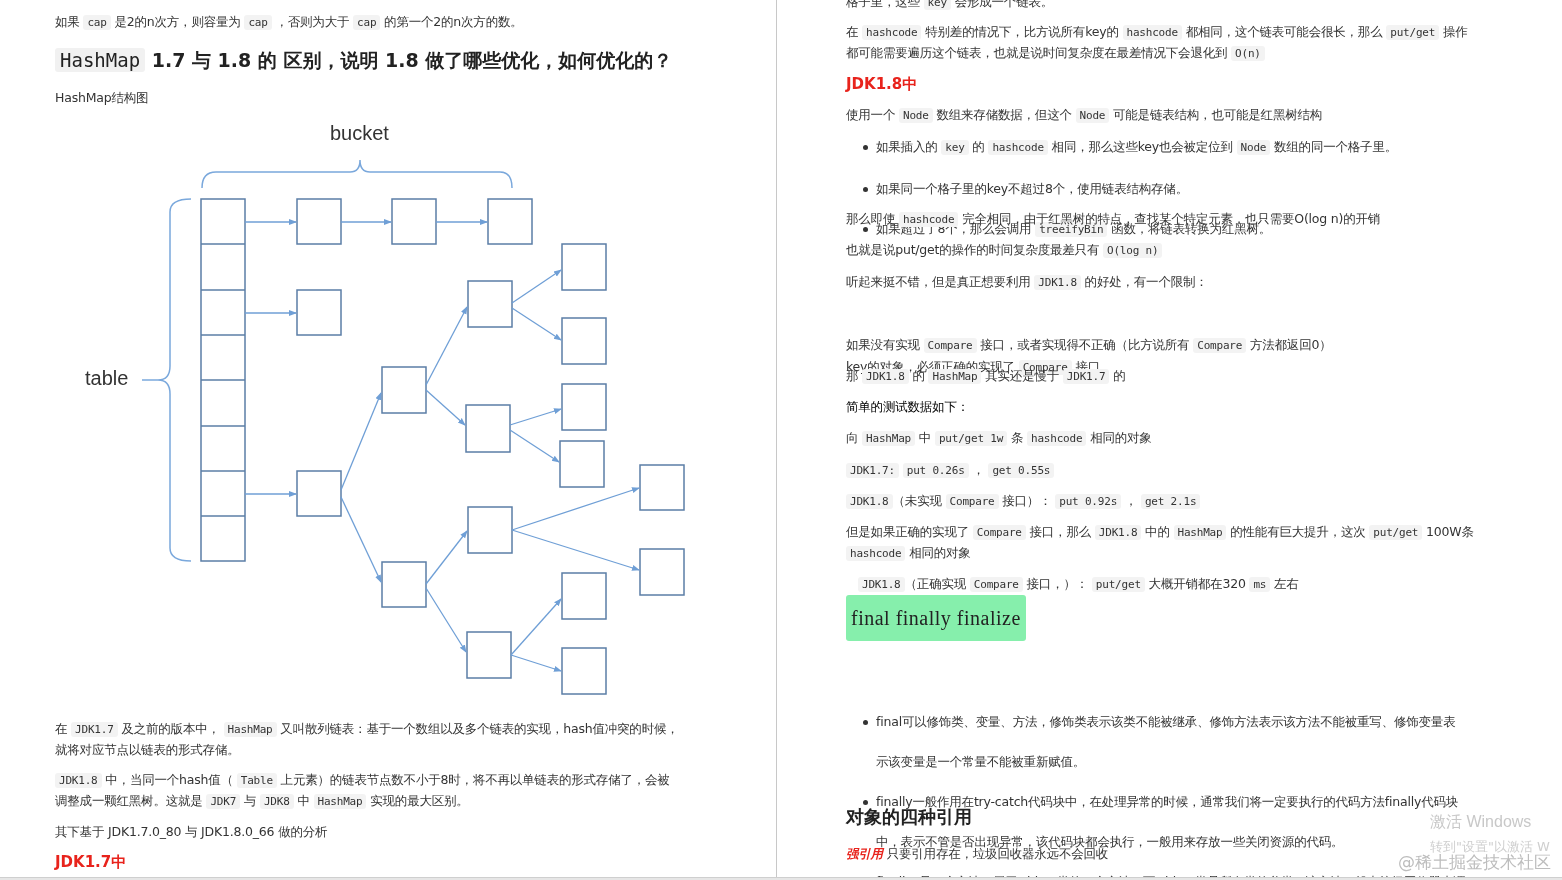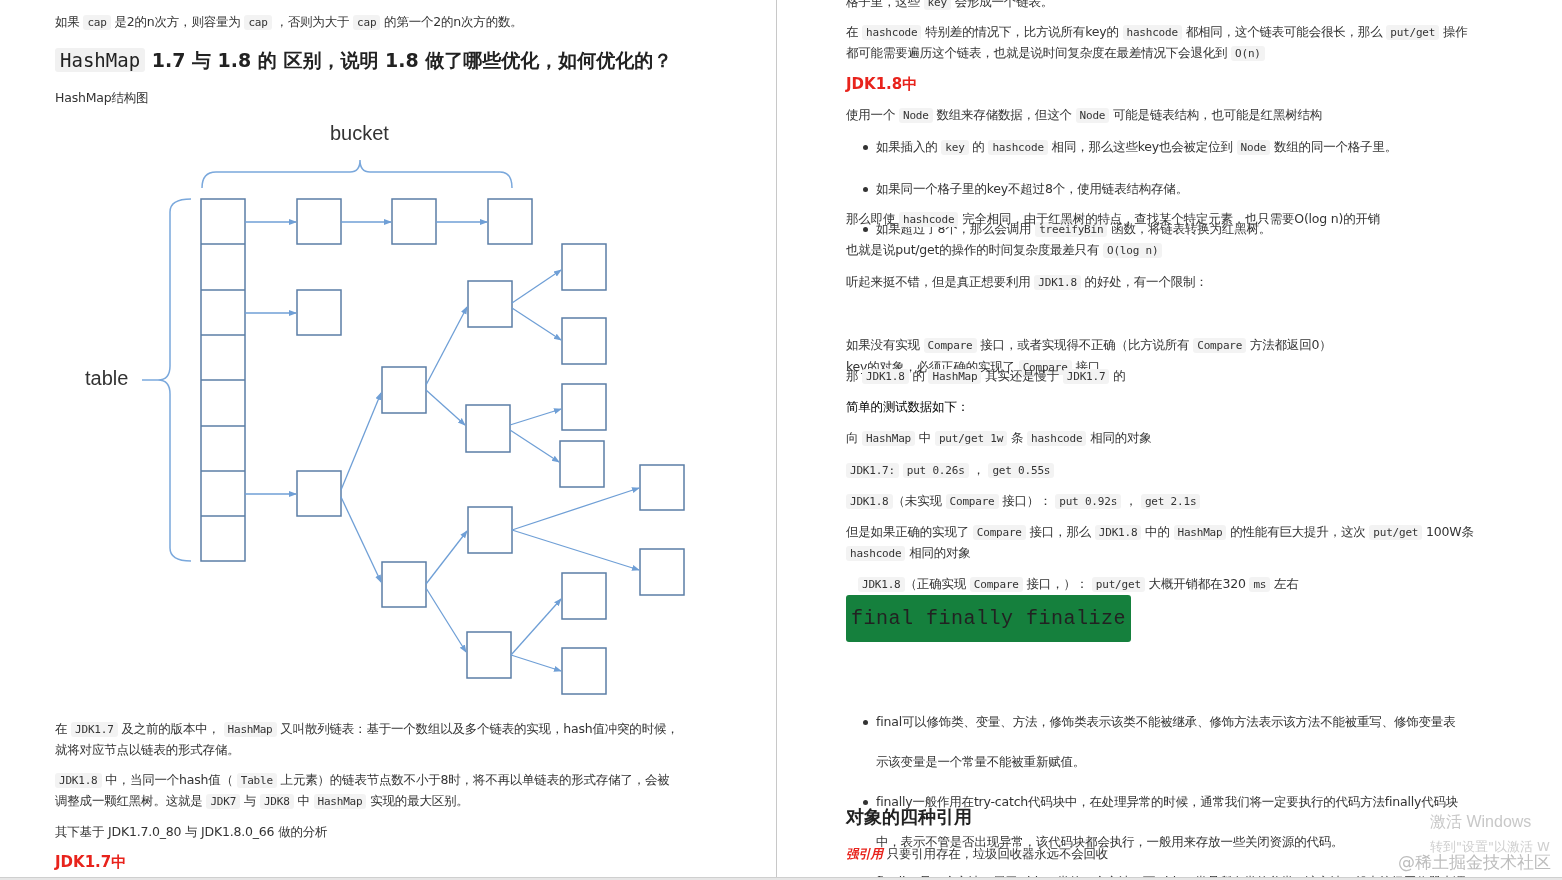--- a/index.html
+++ b/index.html
@@ -11,21 +11,21 @@
   .divider-v { position: absolute; left: 776px; top: 0; width: 1px; height: 878px; background: #c8c8c8; }
   .divider-h { position: absolute; left: 0; top: 877px; width: 1562px; height: 3px; background: #e6e6e6; border-top: 1px solid #cfcfcf; }
 
   .abs { position: absolute; white-space: nowrap; }
   .p { font-size: 12.5px; line-height: 20px; color: #333; letter-spacing: -0.2px; }
   .code { font-family: "DejaVu Sans Mono", "Liberation Mono", monospace; font-size: 11px; background: #f3f3f3; border-radius: 3px; padding: 1px 4px; color: #333; }
   .red { color: #000000; text-align: right; }
   .red-bold { color: #e8231c; font-weight: bold; font-size: 15px; }
   .h2 { font-size: 19px; font-weight: bold; color: #222; line-height: 28px; }
   .h2 .code-h { font-family: "DejaVu Sans Mono", "Liberation Mono", monospace; font-weight: normal; font-size: 19px; background: #f1f1f1; border-radius: 3px; padding: 1px 5px; color: #222; }
-  .h-code-big { font-family: Liberation Mono, monospace; font-size: 20px; background: #15803d; border-radius: 3px; padding: 12px 5px; color: #222; letter-spacing: 0.5px; }
+  .h-code-big { font-family: Liberation Serif, serif; font-size: 20px; background: #86efac; border-radius: 3px; padding: 12px 5px; color: #222; letter-spacing: 0.5px; }
   .h3 { font-size: 18px; font-weight: bold; color: #222; }
   .ul li { list-style: none; position: relative; padding-left: 0; }
   .bullet { position: absolute; width: 5px; height: 5px; border-radius: 50%; background: #333; }
 
   .diagram { position: absolute; left: 60px; top: 110px; width: 640px; height: 600px; }
   .diag-label { font-family: "Liberation Sans", sans-serif; font-size: 20px; color: #333; position: absolute; }
 
   .watermark1 { position: absolute; left: 1430px; top: 812px; font-size: 16px; color: #c8c8c8; font-family: "Liberation Sans", sans-serif; white-space: nowrap; }
   .watermark2 { position: absolute; left: 1430px; top: 838px; font-size: 13px; color: #cfcfcf; white-space: nowrap; }
   .watermark3 { position: absolute; left: 1398px; top: 851px; font-size: 17px; color: #bdbdbd; white-space: nowrap; }

